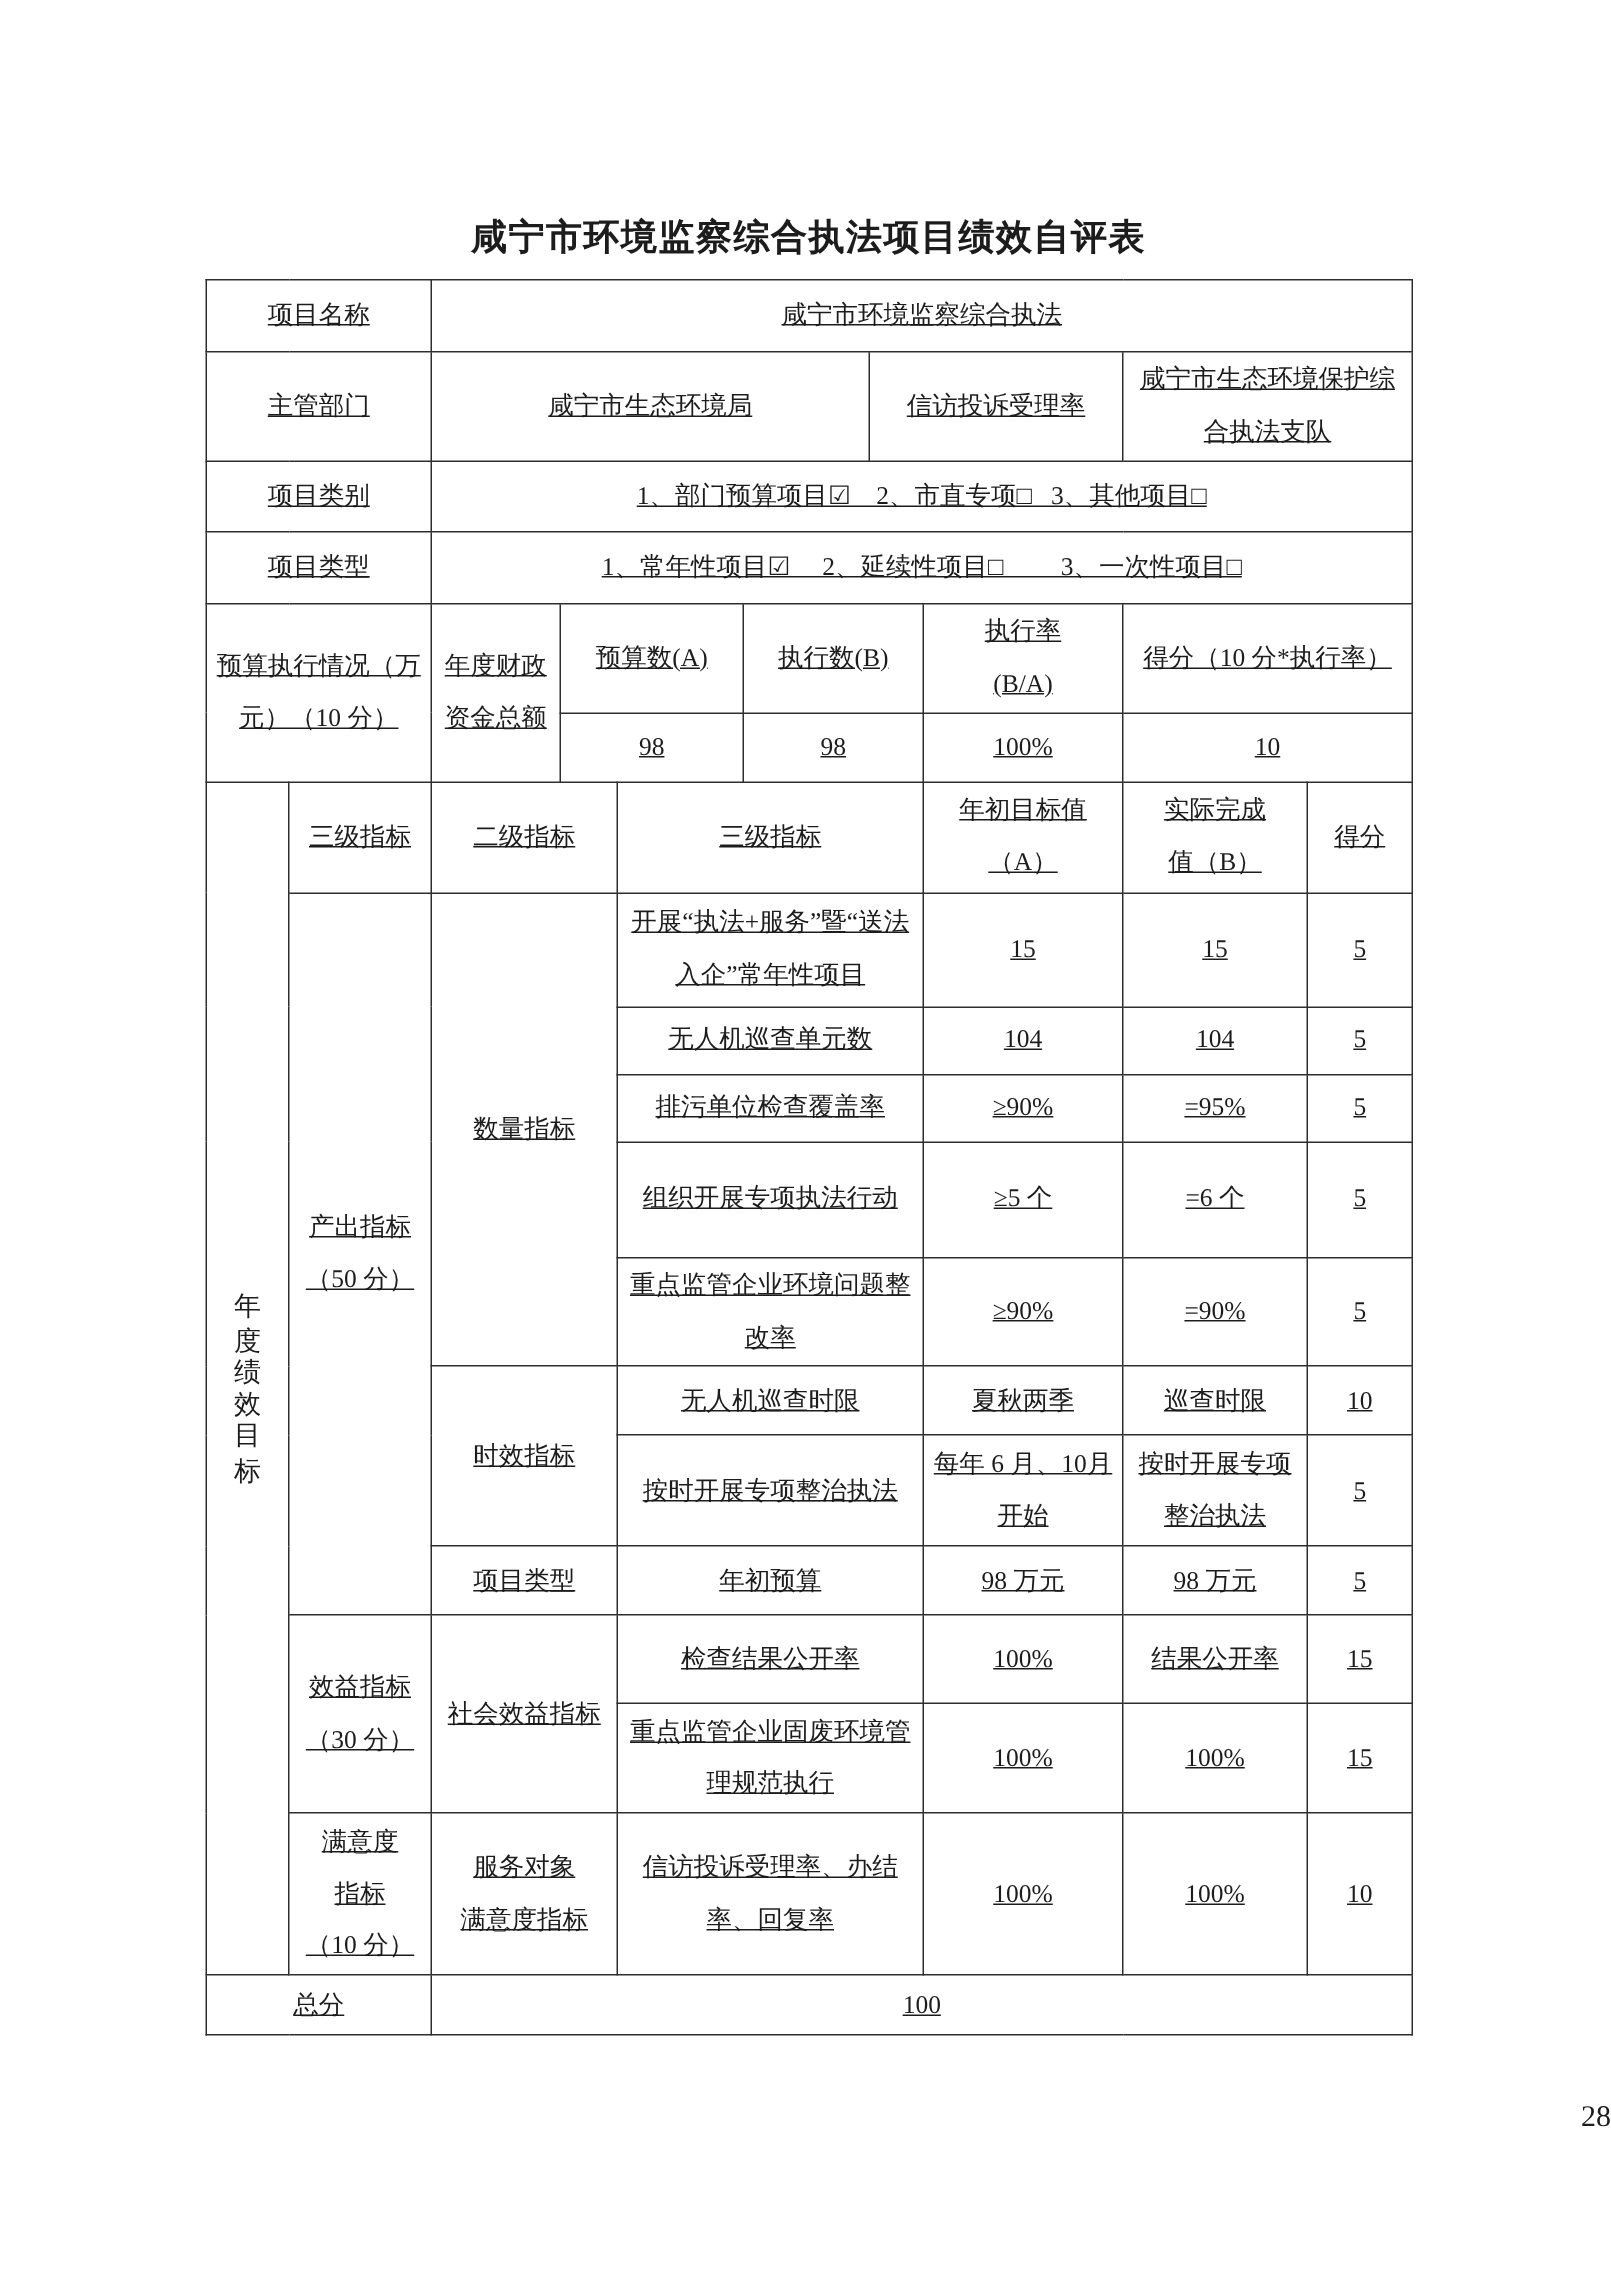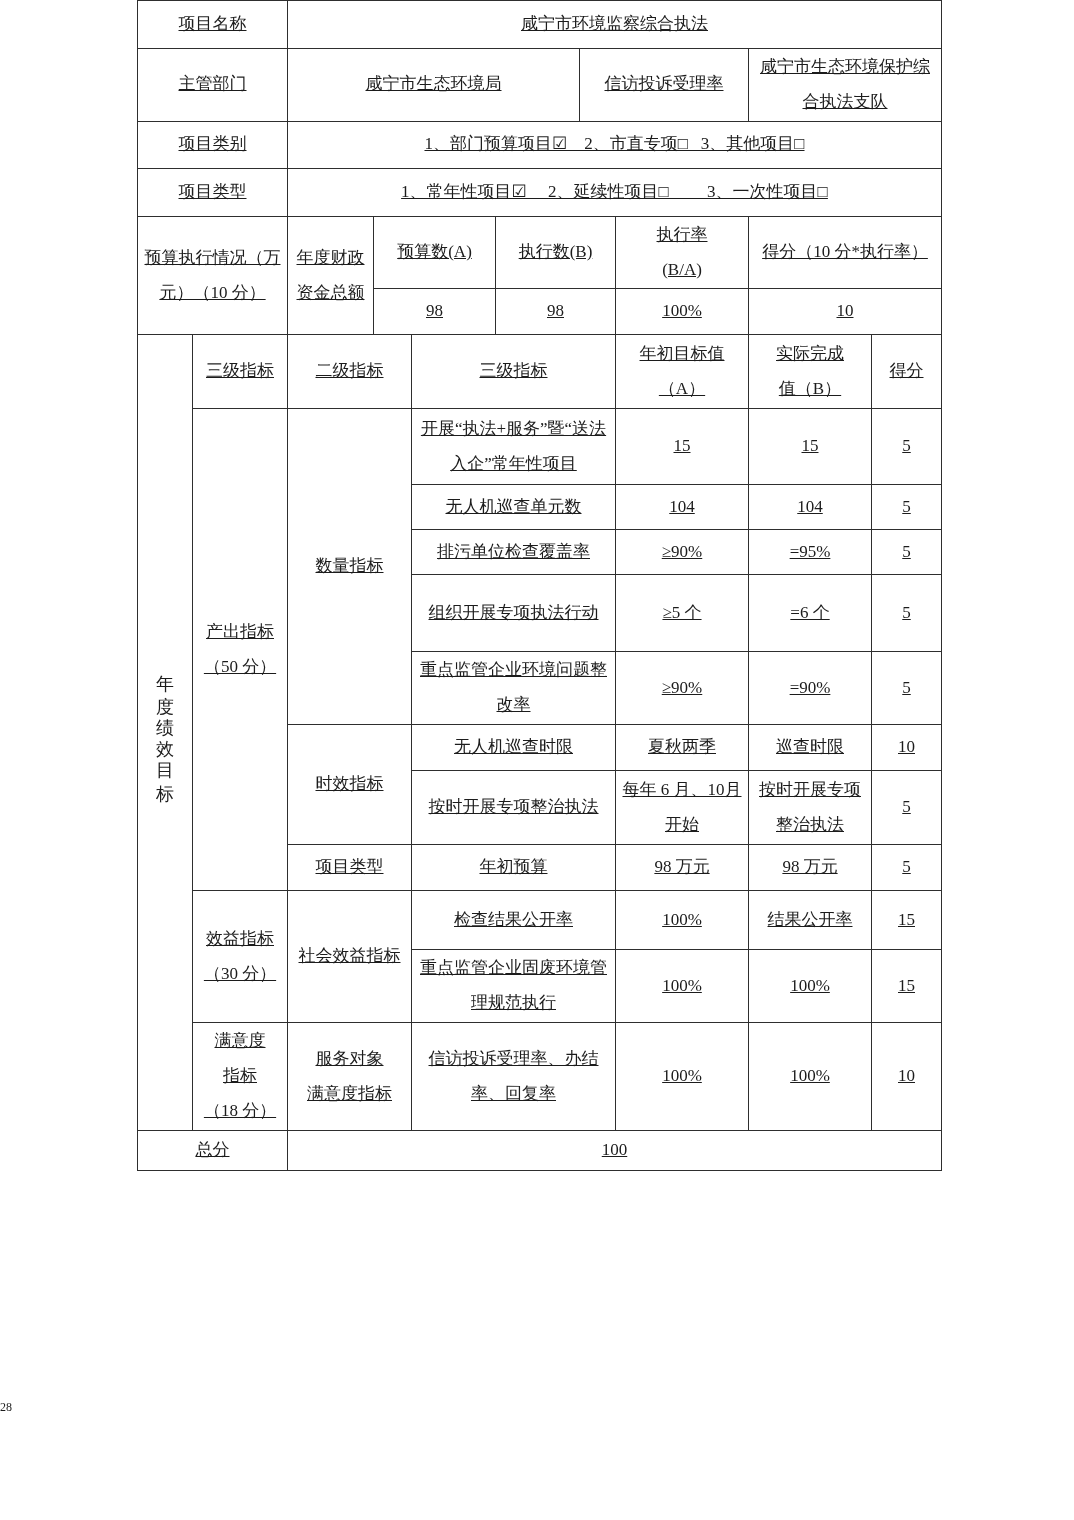--- a/index.html
+++ b/index.html
@@ -43,29 +43,30 @@
     writing-mode:vertical-rl;
     text-orientation:upright;
     letter-spacing:22px;
     font-size:18px;
     line-height:1;
   }
   .page-number{
     position:absolute;
     left:0;top:1400px;
     width:1074px;
-    text-align:left;
-    font-size:12px;
+    text-align:right;
+    font-size:20px;
   }
 </style>
 </head>
 <body>
 
 <div class="sheet">
 
+  <div class="doc-title">咸宁市环境监察综合执法项目绩效自评表</div>
 
   <table class="main">
     <colgroup>
       <col style="width:55px">
         <col style="width:95px">
         <col style="width:86px">
       <col style="width:38px">
         <col style="width:84px">
         <col style="width:84px">
       <col style="width:36px">
@@ -196,21 +197,21 @@
     <tr style="height:73px">
       <td colspan="3">重点监管企业固废环境管理规范执行</td>
       <td>100%</td>
       <td>100%</td>
       <td>15</td>
     </tr>
 
     <tr style="height:108px">
       <td class="preline">满意度
 指标
-（18 分）</td>
+（10 分）</td>
       <td colspan="2" class="preline">服务对象
 满意度指标</td>
       <td colspan="3">信访投诉受理率、办结率、回复率</td>
       <td>100%</td>
       <td>100%</td>
       <td>10</td>
     </tr>
 
     <tr style="height:40px">
       <td colspan="2">总分</td>

